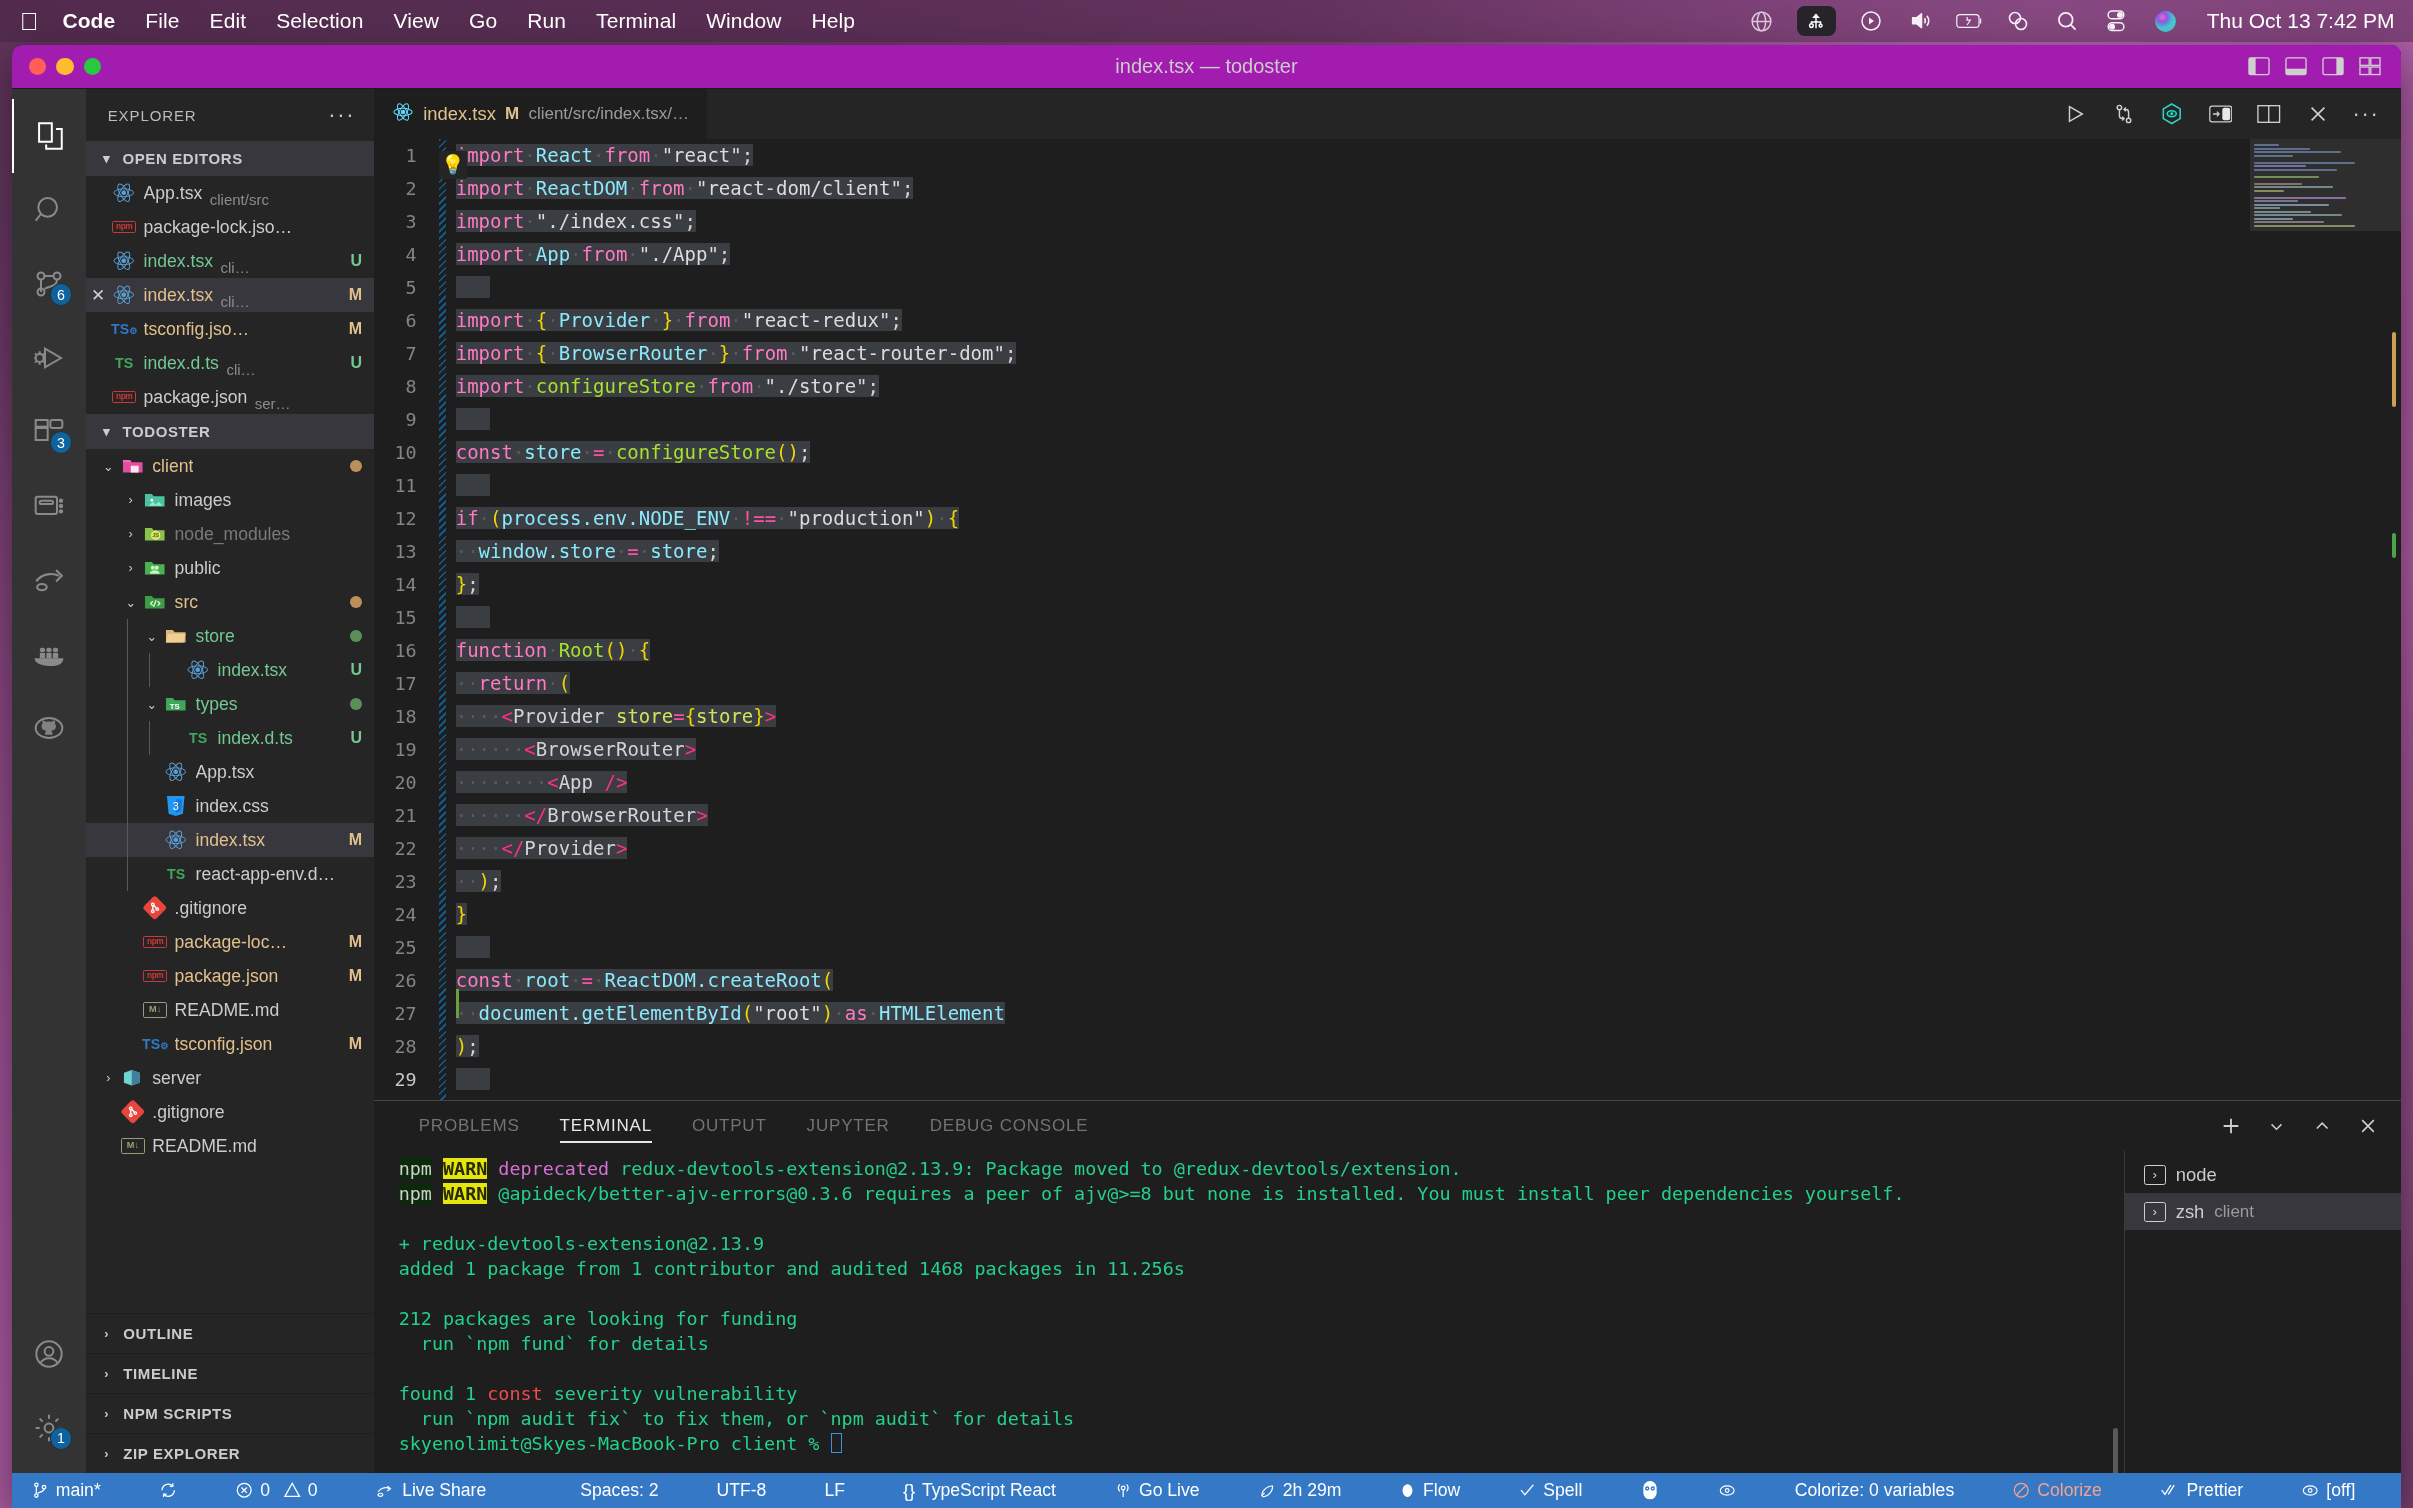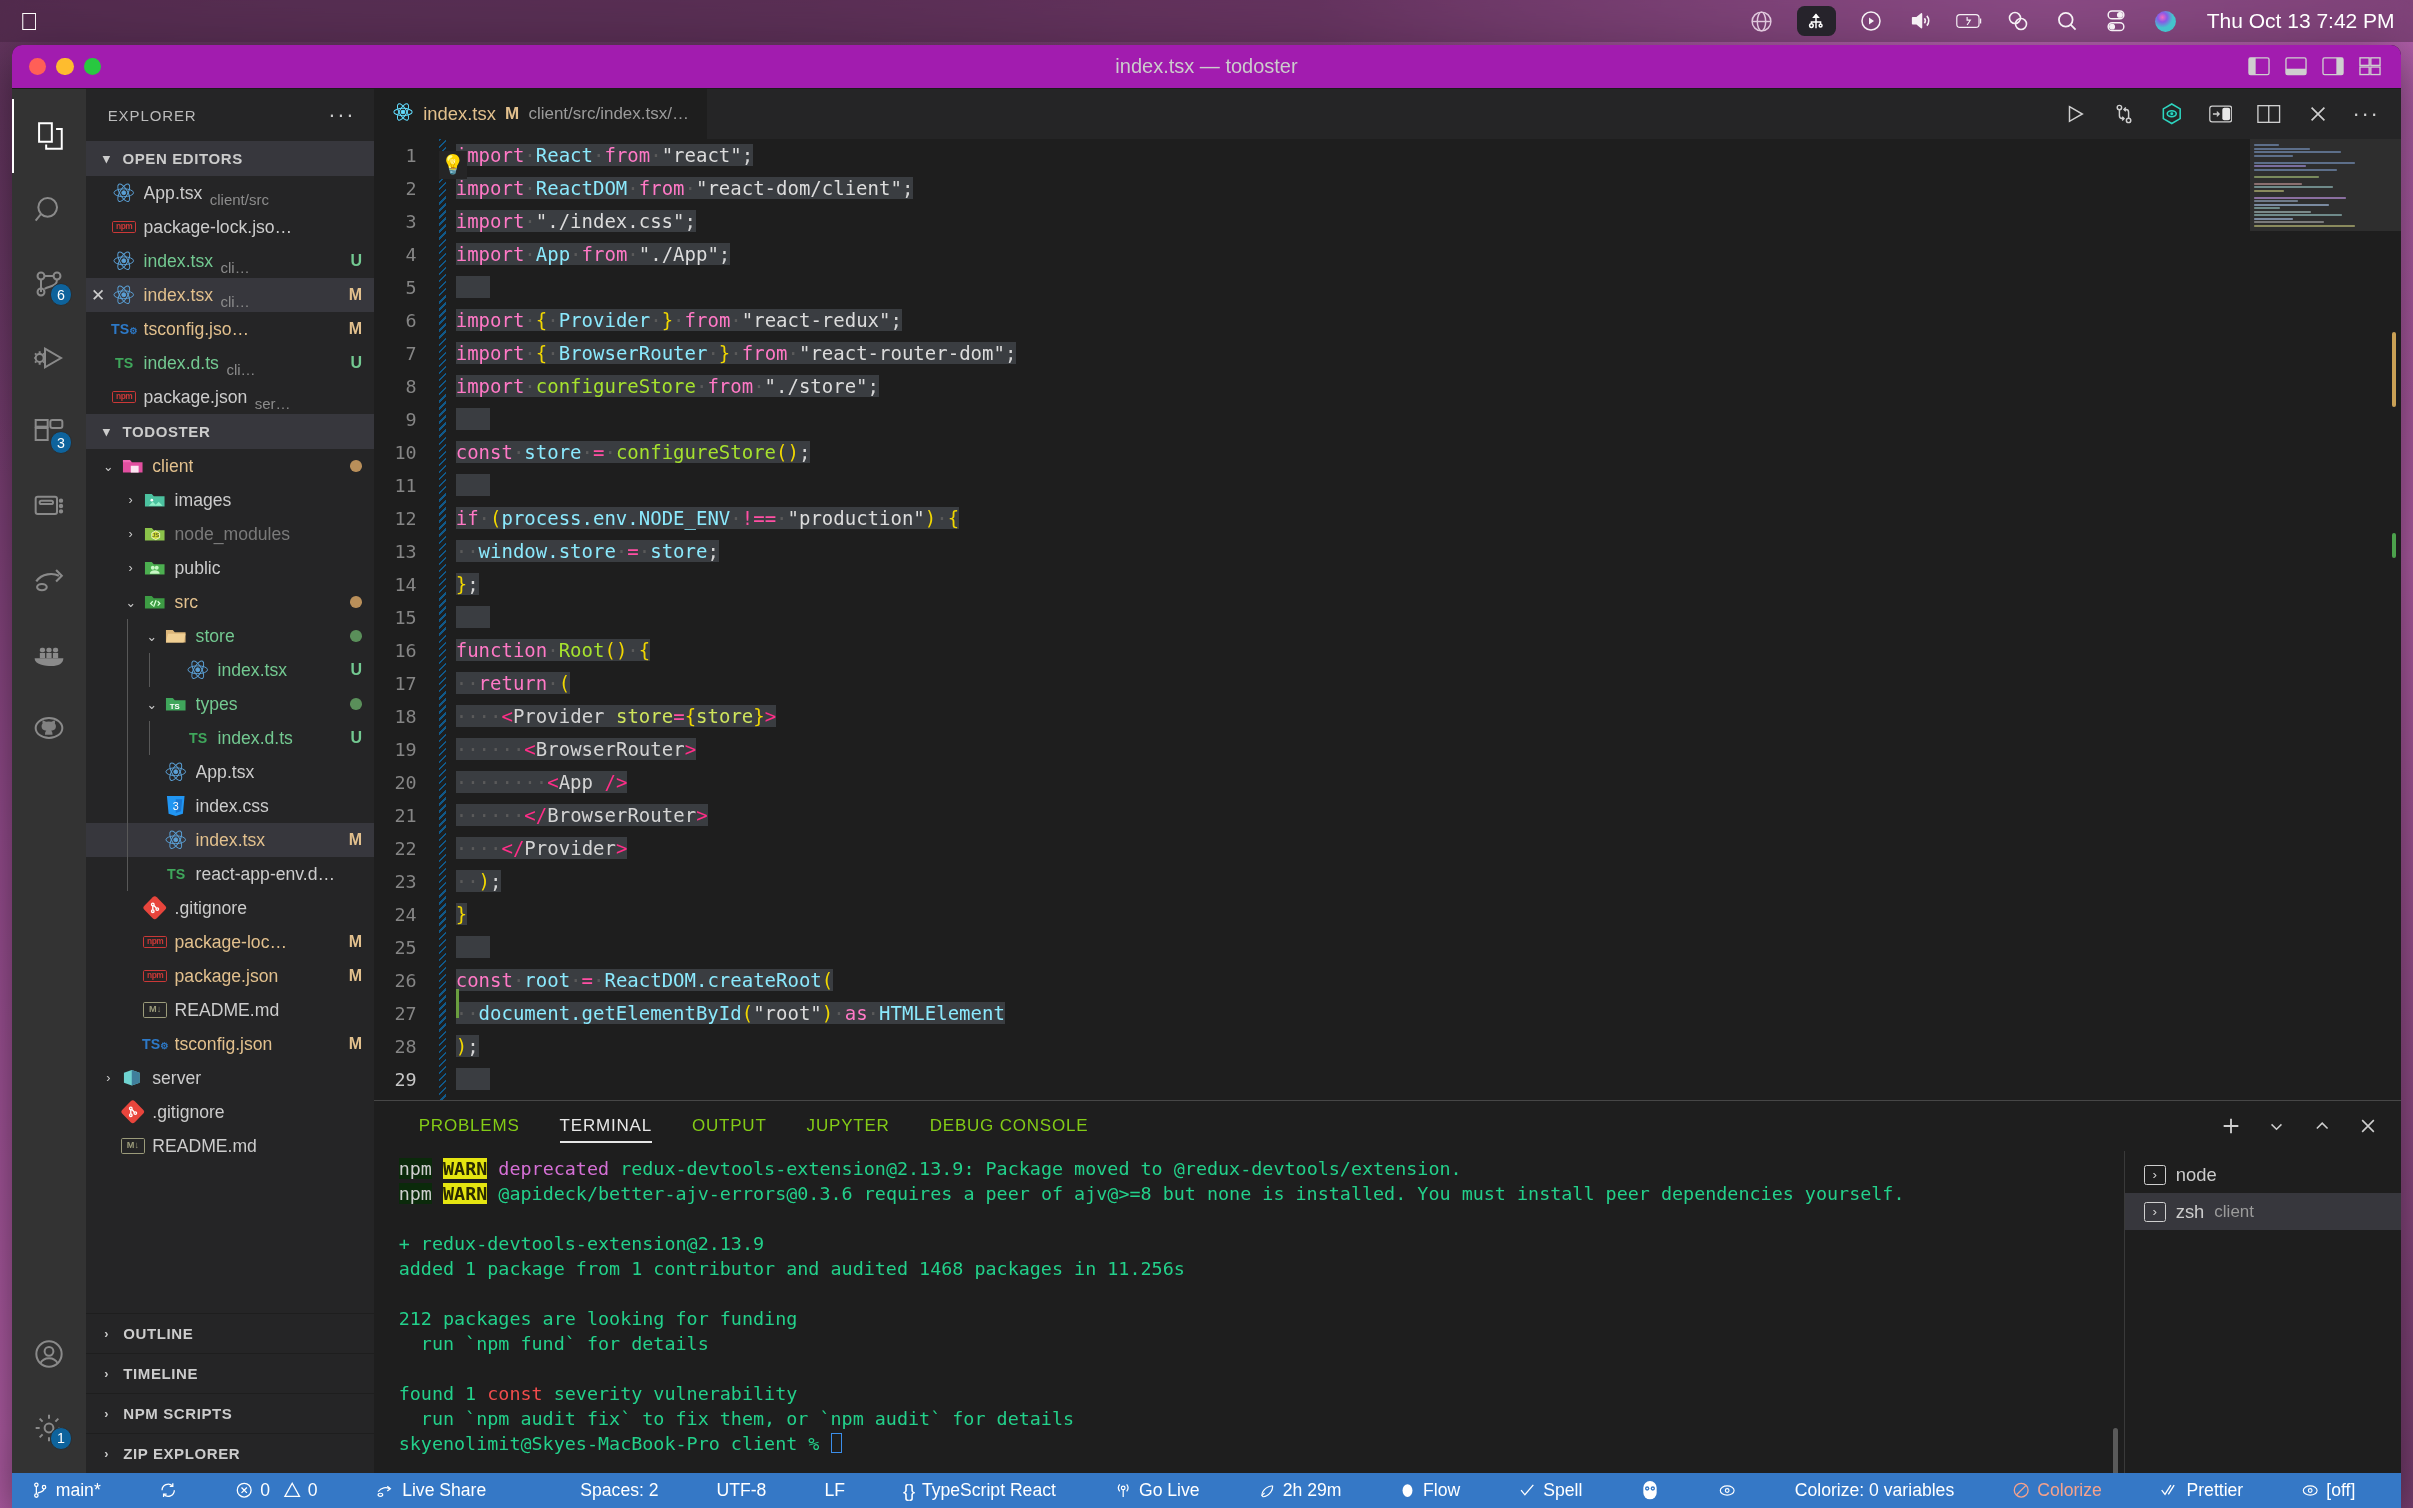--- a/index.html
+++ b/index.html
@@ -247,21 +247,21 @@
   
   .panel {
     flex: 0 0 373px; background: #1e1e1e; display: flex; flex-direction: column;
     border-top: 0.8px solid #474747;
   }
   .panel-tabs {
     height: 50px; flex: 0 0 50px; display: flex; align-items: center;
     padding-left: 25px; gap: 0;
   }
   .ptab {
-    color: #84cc16; font-size: 17px; letter-spacing: 0.8px; padding: 0 20px;
+    color: #737373; font-size: 17px; letter-spacing: 0.8px; padding: 0 20px;
     height: 50px; display:flex; align-items:center; position: relative;
   }
   .ptab.active { color: #e7e7e7; }
   .ptab.active::after {
     content:''; position:absolute; left: 20px; right: 20px; bottom: 8.4px; height: 1.7px; background:#e7e7e7;
   }
   .panel-actions { margin-left: auto; display:flex; align-items:center; gap:22px; padding-right:22px; color:#cfcfcf; }
   .panel-actions .pa { width: 23.5px; height:23.5px; display:flex; align-items:center; justify-content:center; font-size:22px;}
 
   .panel-body { flex: 1; display: flex; min-height: 0; }
@@ -307,20 +307,32 @@
   .sb-orange { color: #f5a28c; }
   .sb-ico { display:flex; align-items:center; justify-content:center; }
 </style>
 </head>
 <body>
 
 <div class="desktop"></div>
 
 <div class="menubar">
   <div class="apple-logo"></div>
+  <div id="menu-items" style="display:flex;align-items:center">
+      <div class="menu-item bold">Code</div>
+      <div class="menu-item">File</div>
+      <div class="menu-item">Edit</div>
+      <div class="menu-item">Selection</div>
+      <div class="menu-item">View</div>
+      <div class="menu-item">Go</div>
+      <div class="menu-item">Run</div>
+      <div class="menu-item">Terminal</div>
+      <div class="menu-item">Window</div>
+      <div class="menu-item">Help</div>
+    </div>
   <div class="menubar-right">
     <div class="mb-icon">
       <svg width="25" height="25" viewBox="0 0 24 24" fill="none" stroke="#e9d4e6" stroke-width="1.4">
           <circle cx="12" cy="12" r="9"></circle>
           <ellipse cx="12" cy="12" rx="4" ry="9"></ellipse>
           <path d="M3 12h18"></path>
         </svg>
     </div>
     <div class="mb-icon dark-pill">
       <svg width="22" height="22" viewBox="0 0 24 24" fill="none" stroke="#fff" stroke-width="1.6">

